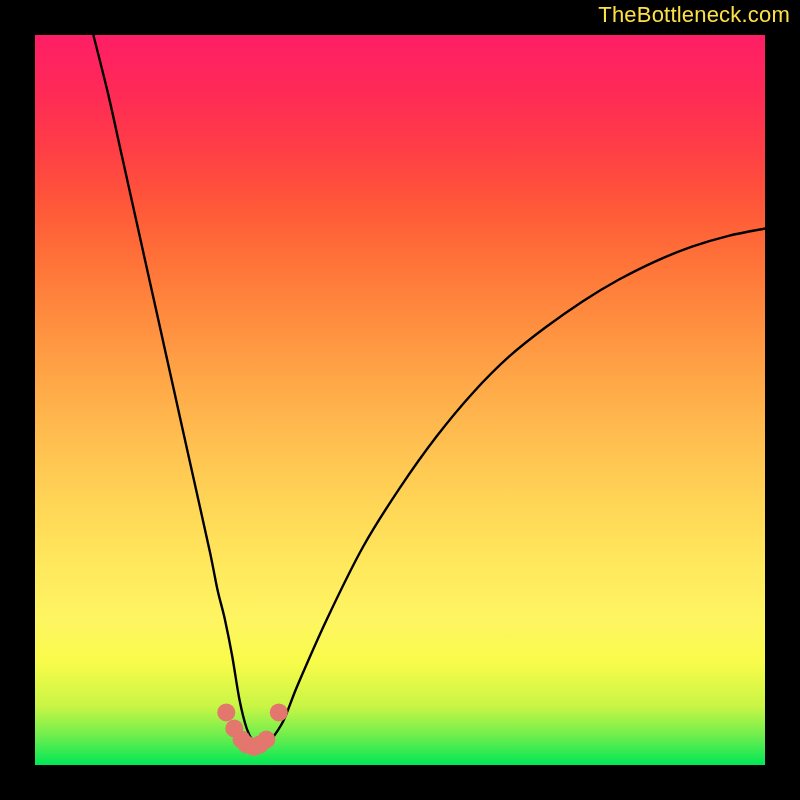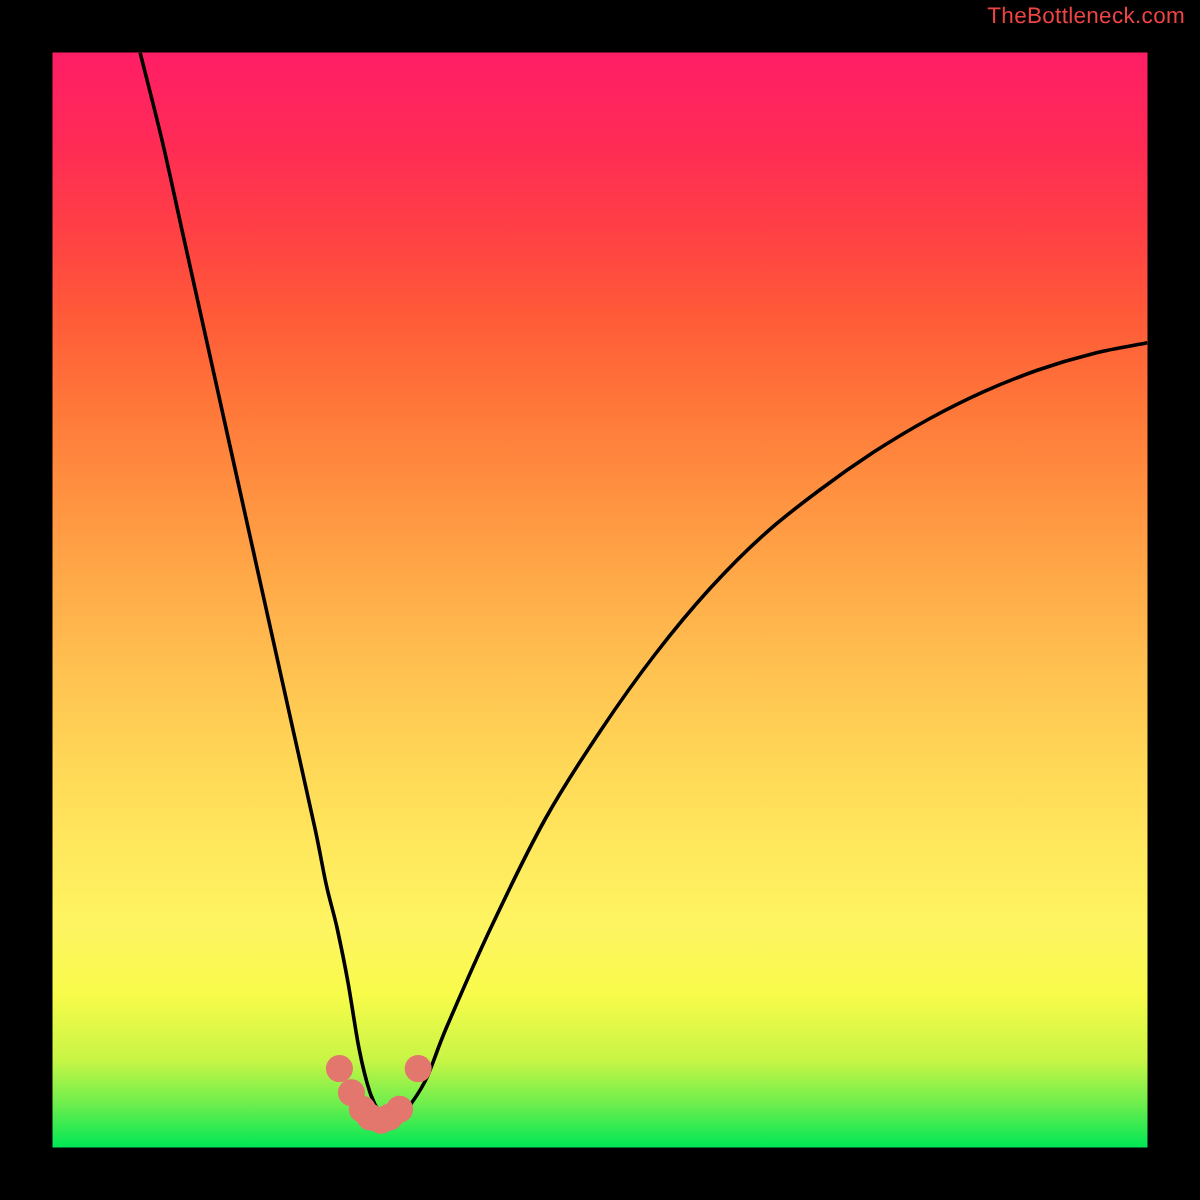--- a/index.html
+++ b/index.html
@@ -14,22 +14,22 @@
   .frame {
     position: relative;
     width: 800px;
     height: 800px;
     background: #000;
   }
   .attribution {
     position: absolute;
     top: 2px;
     right: 10px;
-    color: #ef4444;
-    font-size: 15px;
+    color: #fde047;
+    font-size: 22px;
     font-weight: 400;
     letter-spacing: 0.2px;
     text-align: center;
   }
   .plot {
     position: absolute;
     left: 35px;
     top: 35px;
     width: 730px;
     height: 730px;

